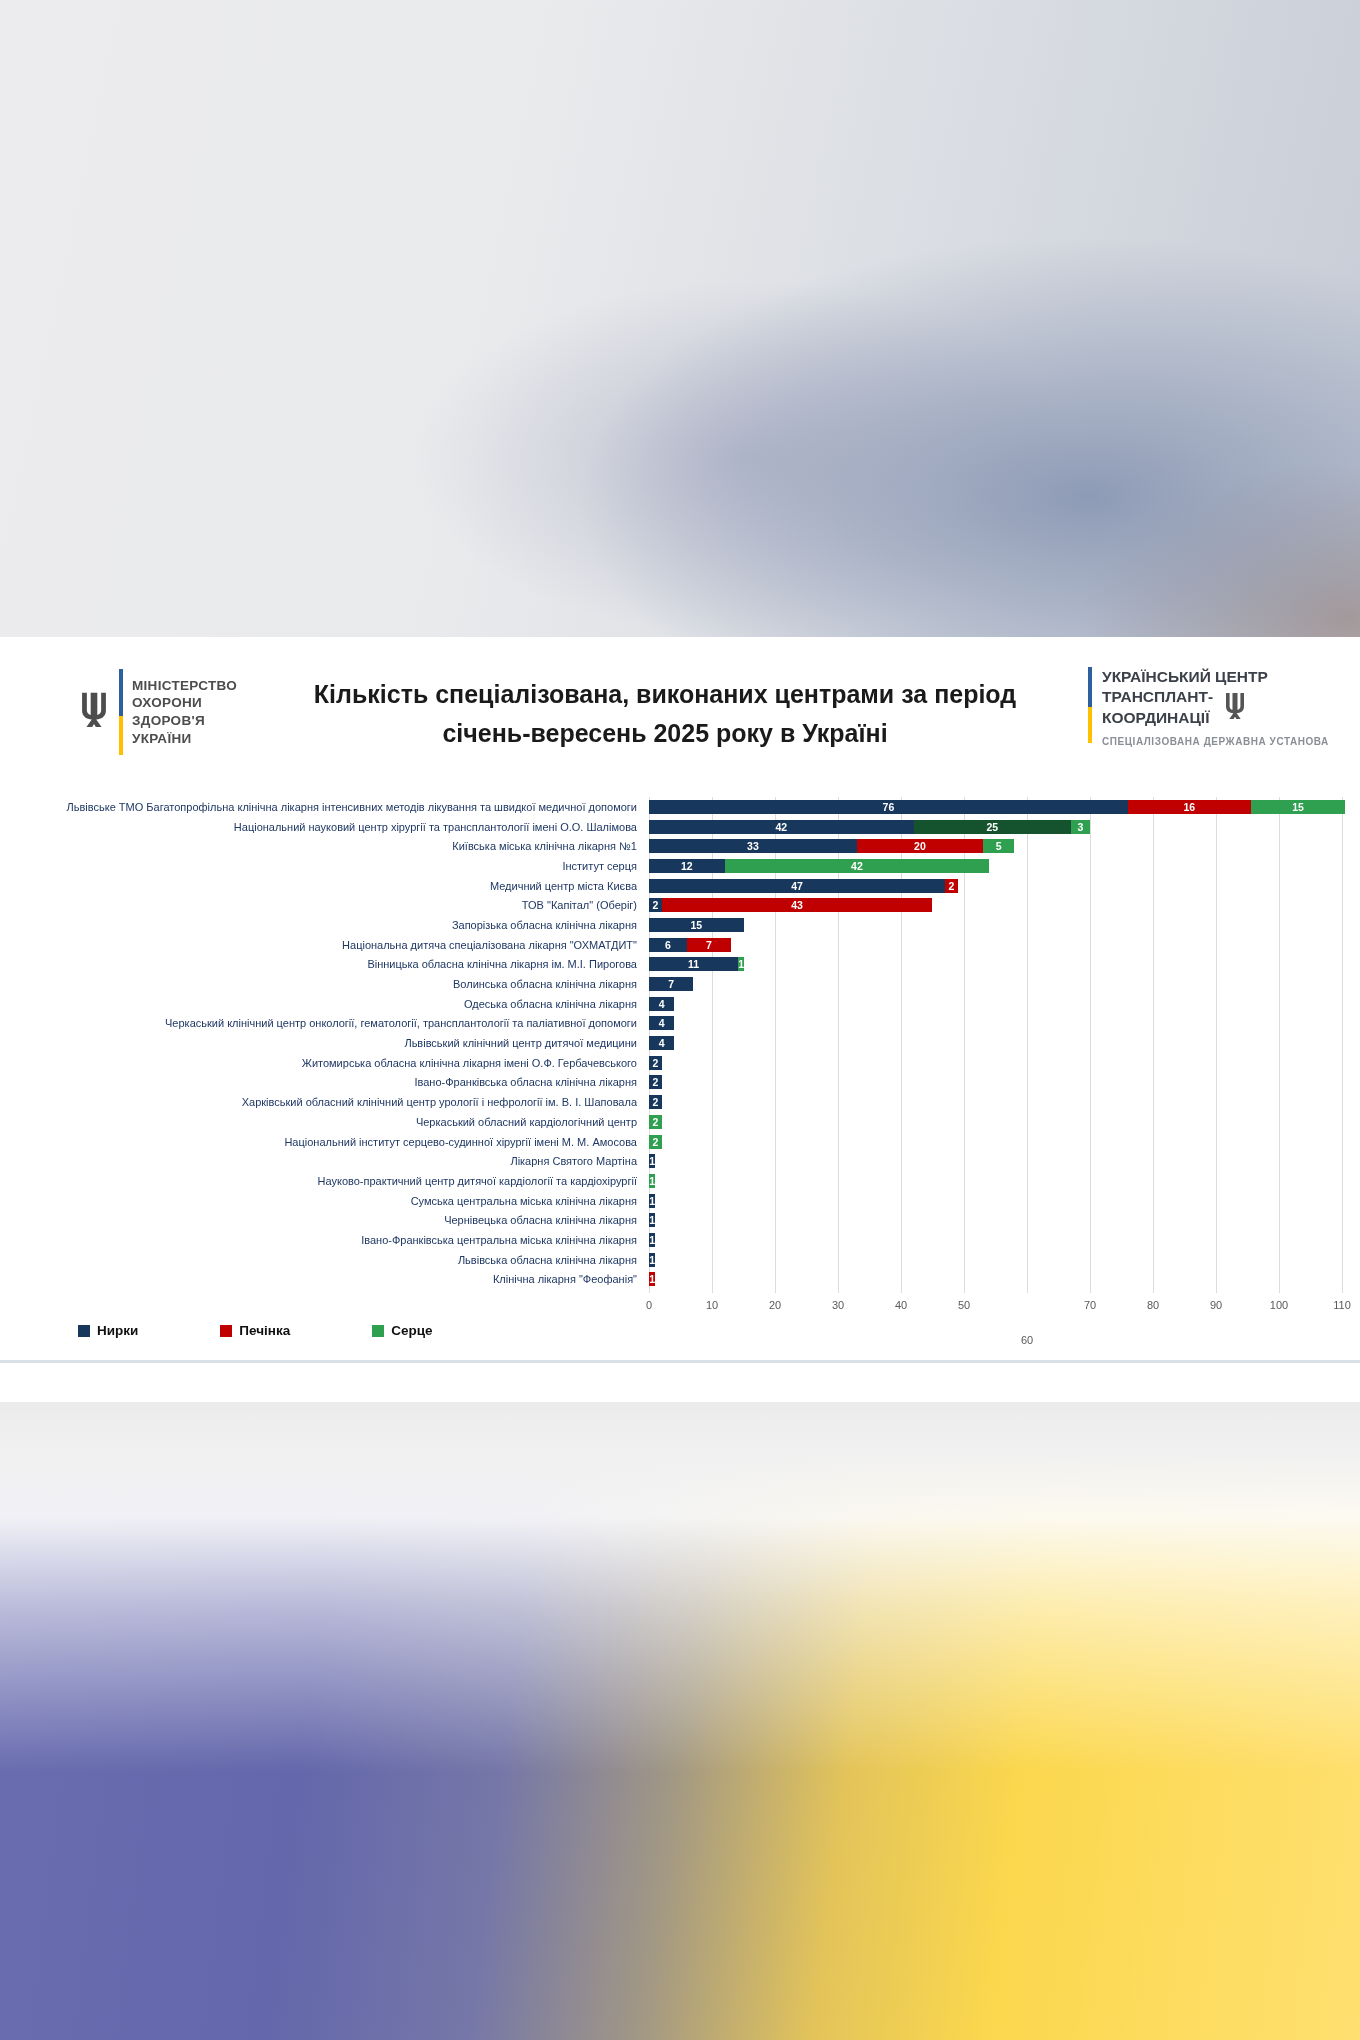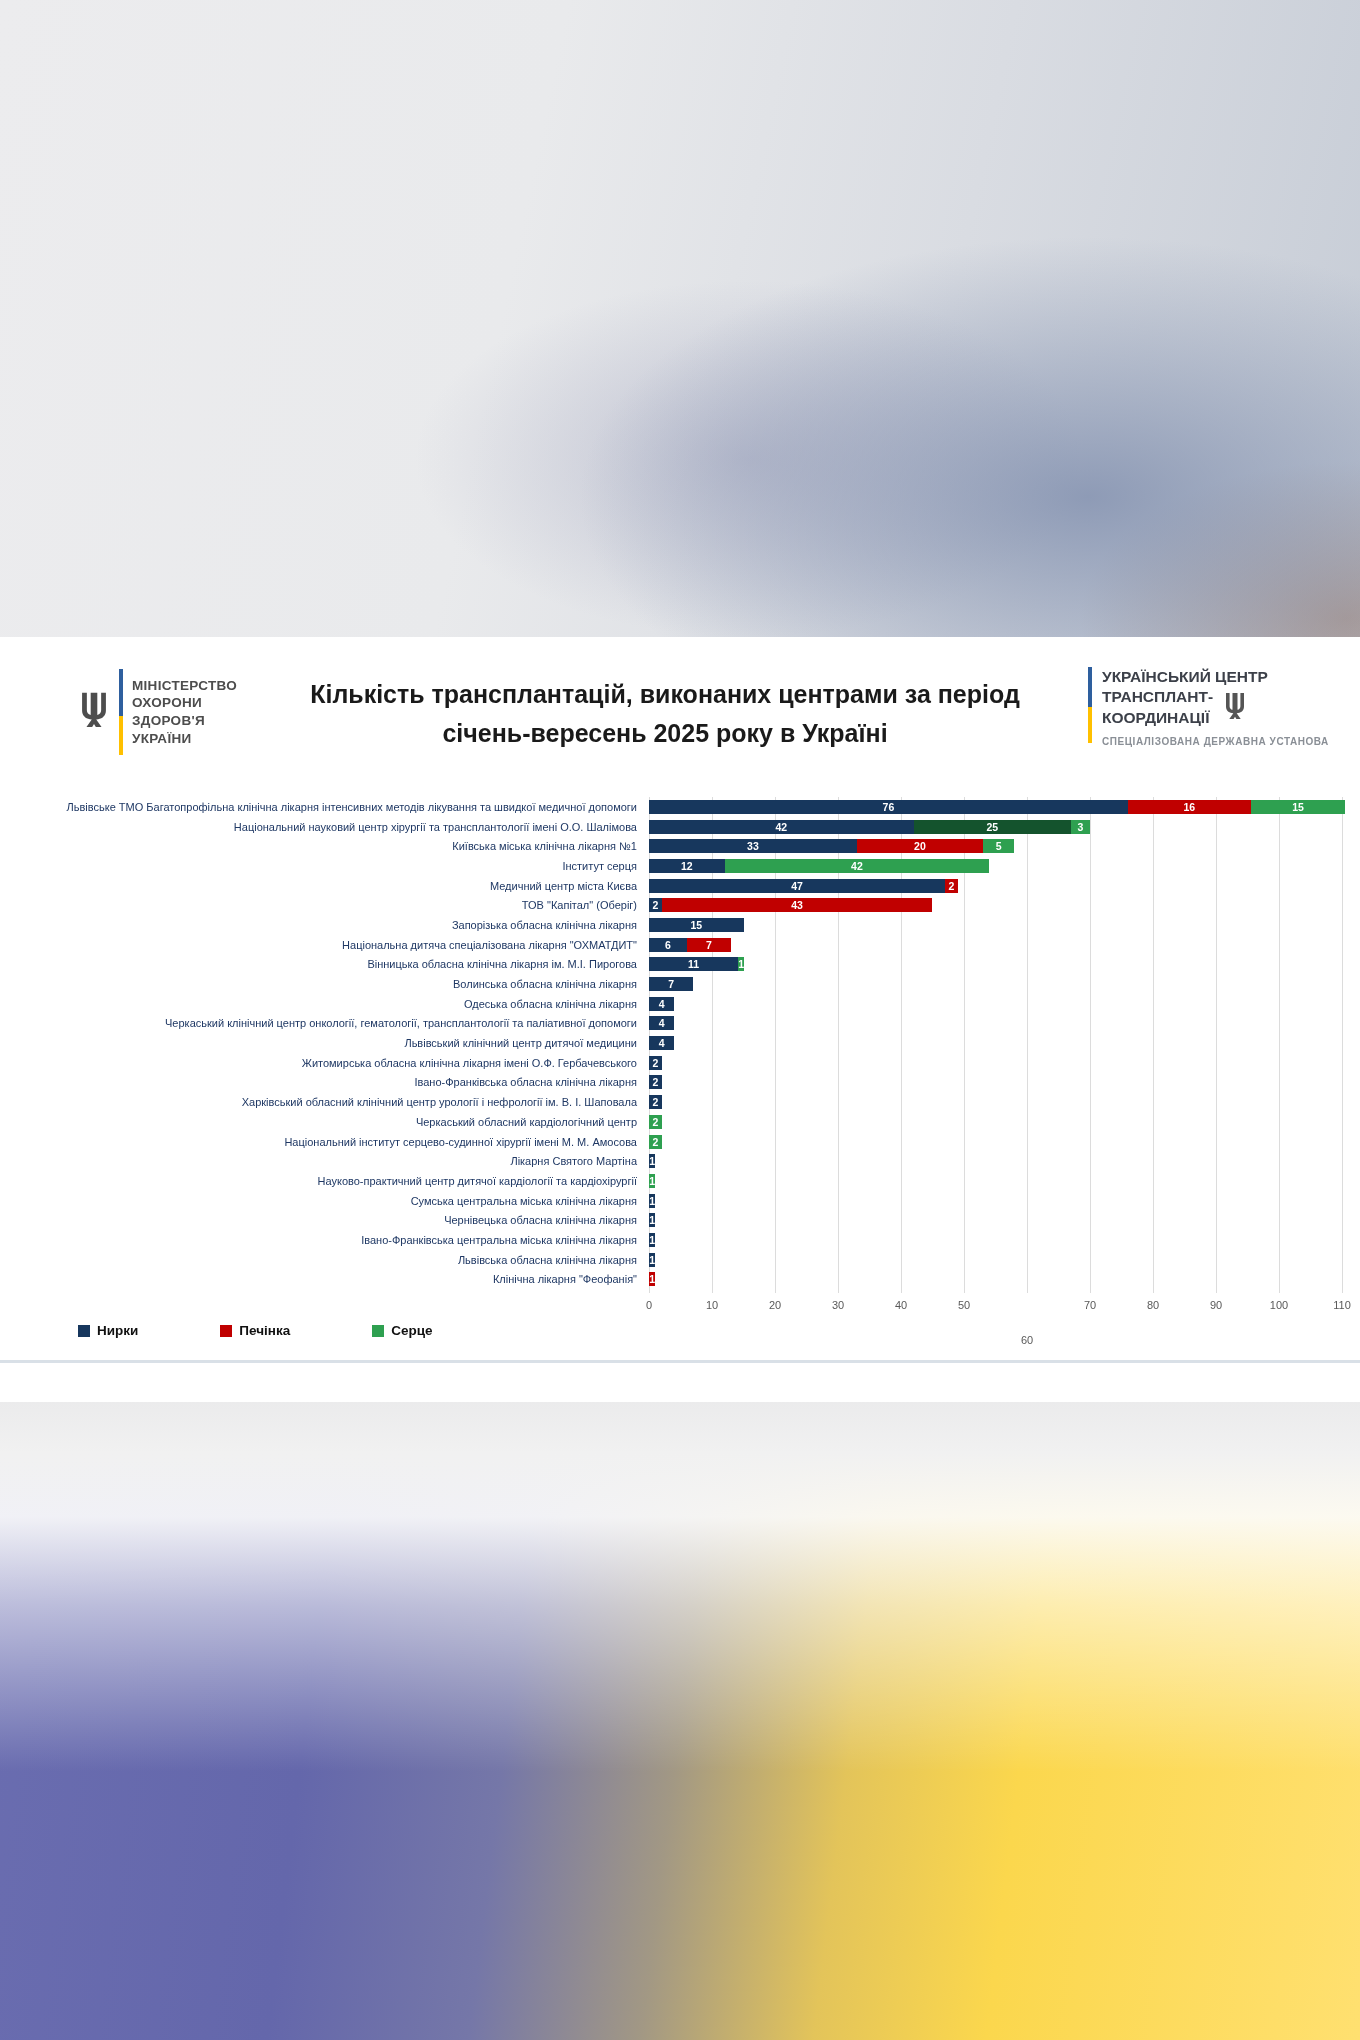--- a/index.html
+++ b/index.html
@@ -77,21 +77,21 @@
       <div class="m-bar"></div>
       <div class="m-text">
         <div>МІНІСТЕРСТВО</div>
         <div>ОХОРОНИ</div>
         <div>ЗДОРОВ'Я</div>
         <div>УКРАЇНИ</div>
       </div>
     </div>
 
     <div class="title">
-      <div>Кількість трансплантацій, виконаних центрами за період</div>
+      <div>Кількість спеціалізована, виконаних центрами за період</div>
       <div>січень-вересень 2025 року в Україні</div>
     </div>
 
     <div class="u-logo">
       <div class="u-bar"></div>
       <div>
         <div class="u-text">УКРАЇНСЬКИЙ ЦЕНТР</div>
         <div class="u-mid">
           <div>
             <div class="u-text">ТРАНСПЛАНТ-</div>

